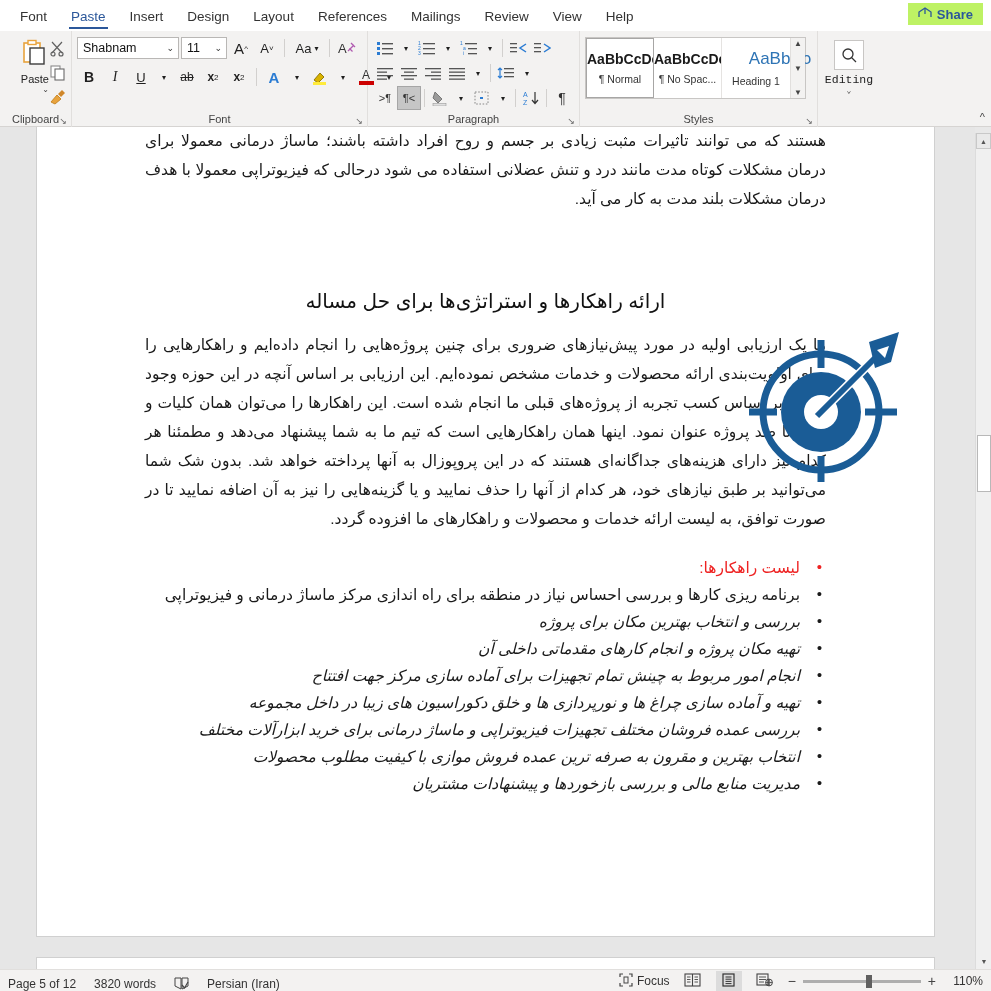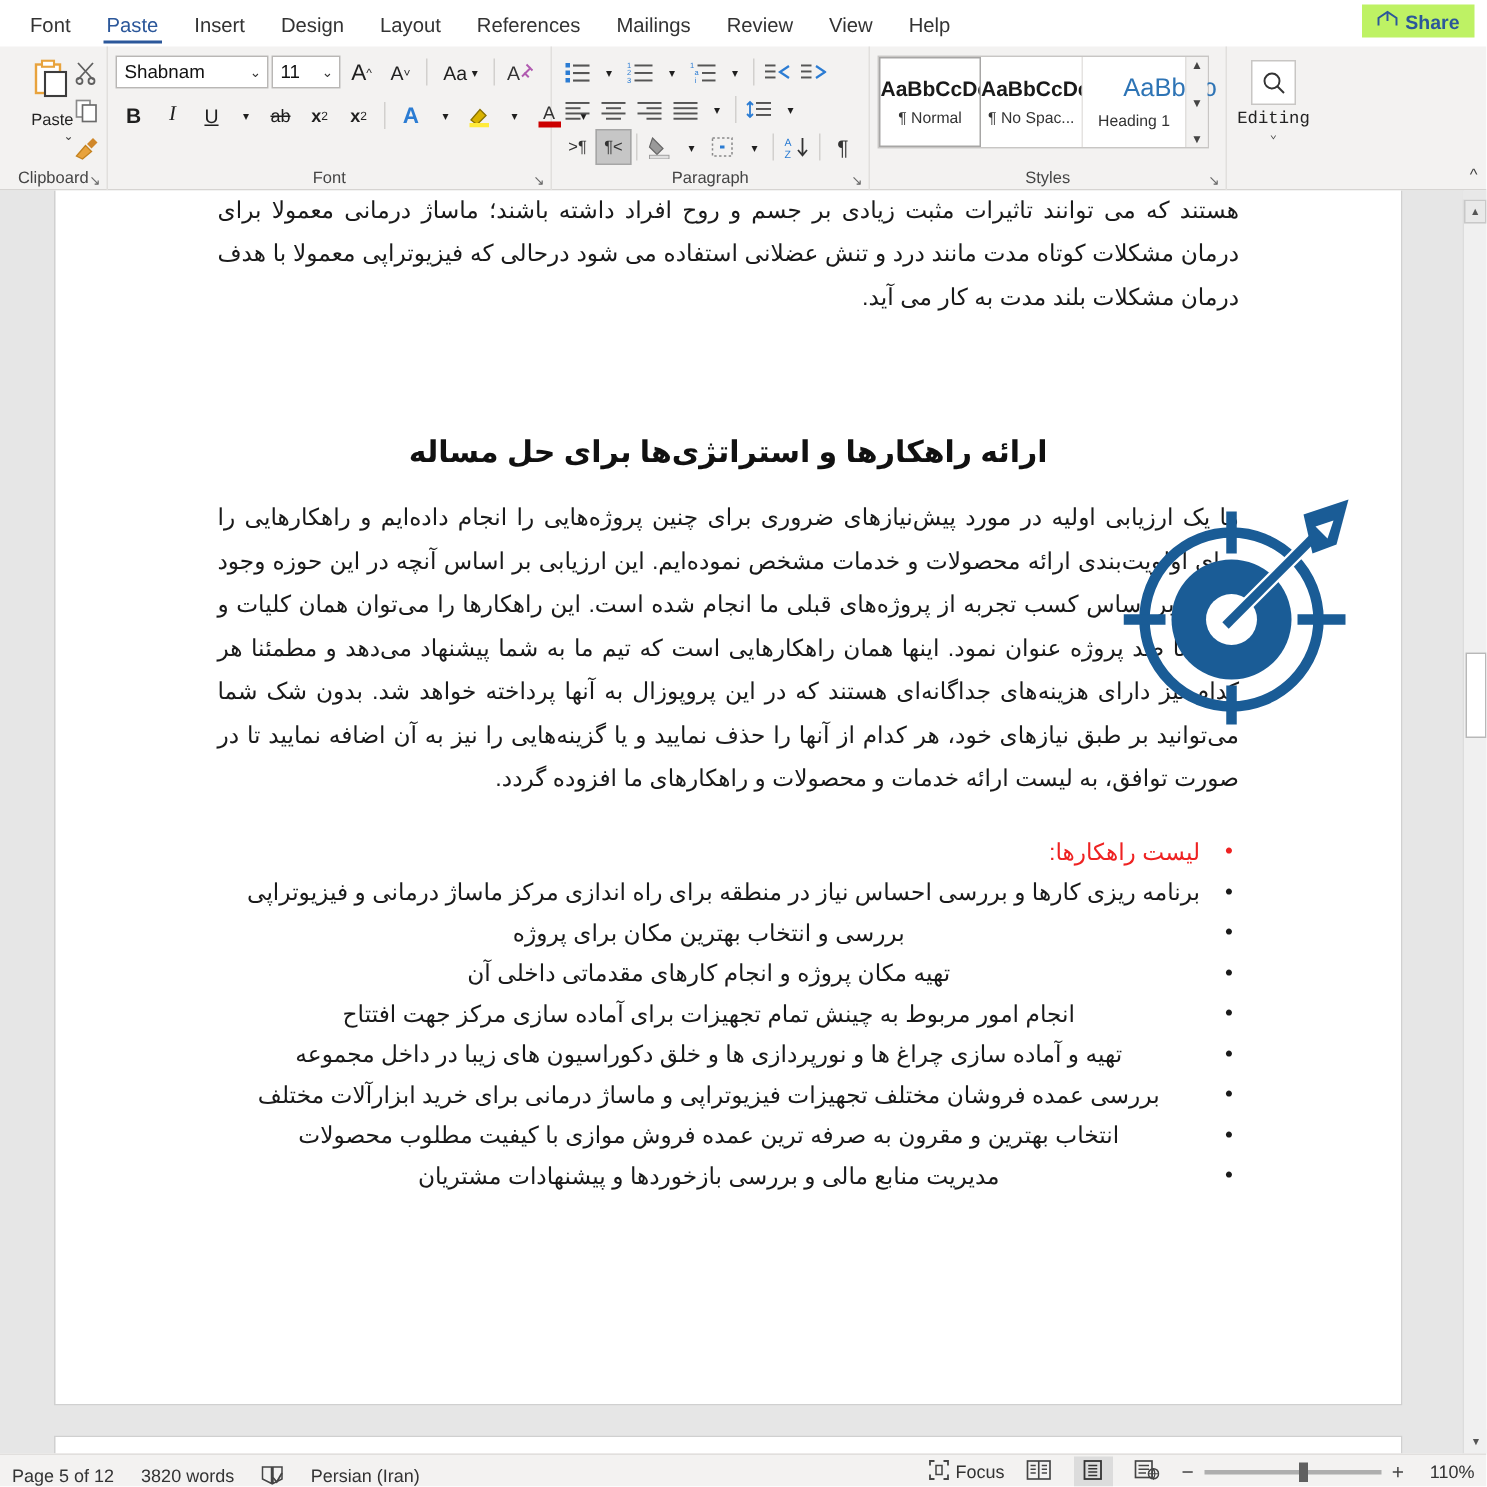--- a/index.html
+++ b/index.html
@@ -144,37 +144,37 @@
   }
   .page1 { top: -10px; height: 820px; }
   .page2 { top: 830px; height: 60px; }
 
   .content { padding: 0 108px; direction: rtl; }
   .ptext {
     font-size: 15.5px; line-height: 29px; color: #1a1a1a;
     text-align: justify; direction: rtl;
   }
   h2.doc-h {
-    font-size: 20px; color: #111; font-weight: bold;
+    font-size: 20px; color: #111; font-weight: normal;
     text-align: center; direction: rtl; margin: 0;
   }
   .target-img { position: absolute; }
 
   ul.bullets { list-style: none; direction: rtl; }
   ul.bullets li {
     position: relative; font-size: 15.5px; line-height: 27px;
     color: #1a1a1a; text-align: justify; padding-right: 26px;
   }
   ul.bullets li::before {
     content: "\2022"; position: absolute; right: 4px; top: -1px;
     font-size: 15px; color: #1a1a1a;
   }
   ul.bullets li.red { color: #ee2222; text-align: right; }
   ul.bullets li.red::before { color: #ee2222; }
-  ul.bullets li.rightal { text-align: center; }
+  ul.bullets li.rightal { text-align: right; font-style: italic; }
 
   
   .vscroll {
     position: absolute; top: 127px; right: 0; bottom: 22px; width: 16px;
     background: #f0f0f0; border-left: 1px solid #dcdcdc;
   }
   .vs-btn {
     height: 16px; display: flex; align-items: center; justify-content: center;
     font-size: 7px; color: #555; background: #f0f0f0;
   }

